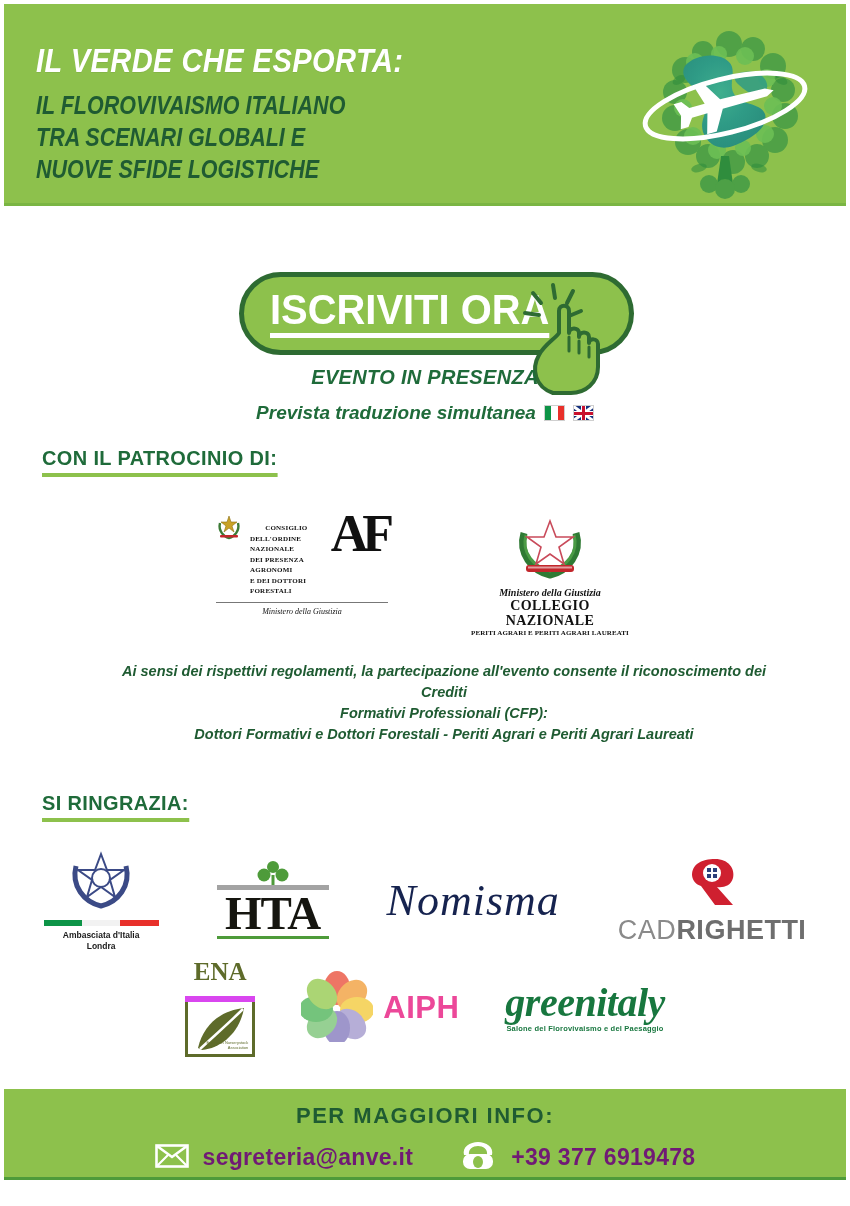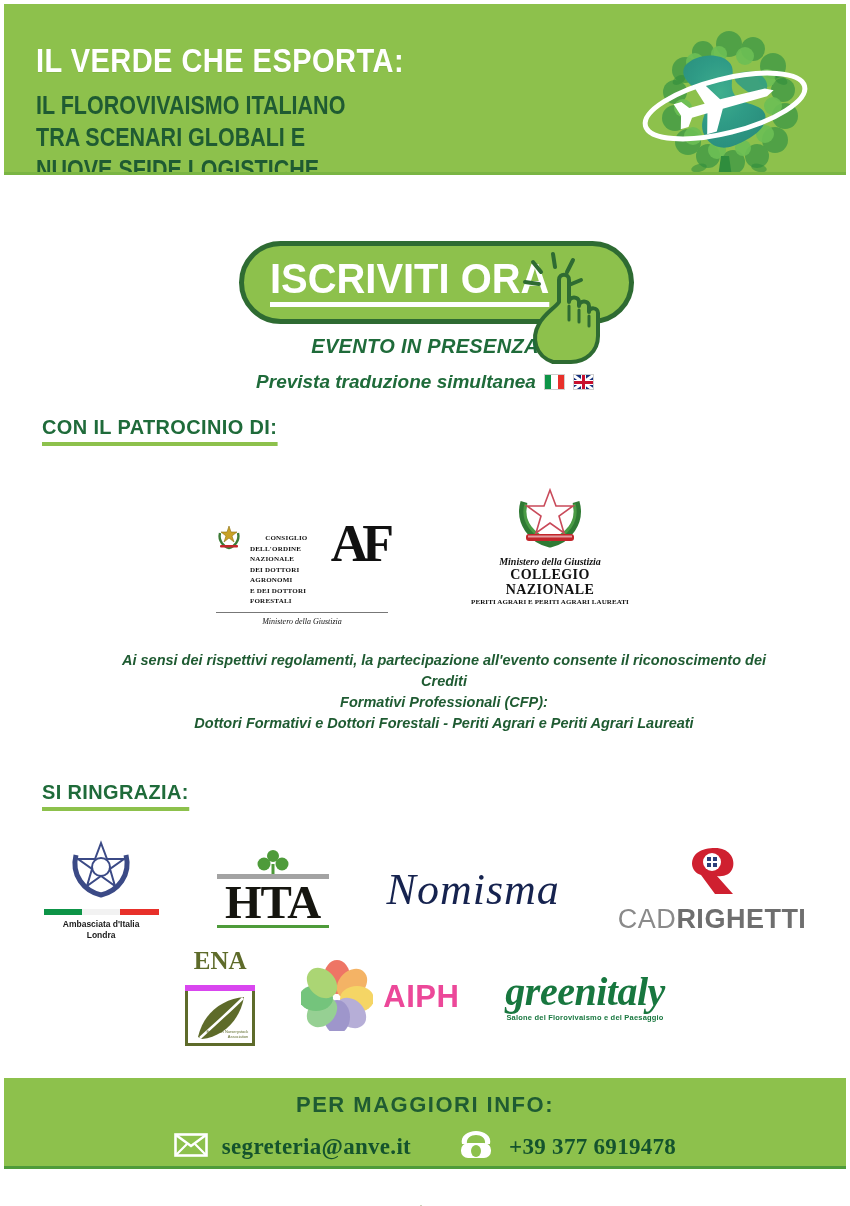--- a/index.html
+++ b/index.html
@@ -13,25 +13,26 @@
   .page{
     position:absolute;inset:0;
     background:#ffffff;
     padding:4px 4px 0 4px;
     box-sizing:border-box;
   }
 
   
   .hero{
     position:relative;
-    height:171px;
+    height:202px;
     background:#8dc14c;
     border-bottom:3px solid #7ab543;
     box-sizing:border-box;
     overflow:hidden;
+    font-style:italic;
   }
   .hero-text{
     position:absolute;
     left:32px;top:40px;
   }
   .hero-title{
     font-family:"Liberation Sans Narrow","Liberation Sans",sans-serif;
     font-weight:bold;
     font-size:33px;
     letter-spacing:0.5px;
@@ -139,21 +140,21 @@
   }
 
   
   .patro{position:relative;padding:0 0 0 38px;}
   .patro-logos{
     display:flex;justify-content:center;align-items:flex-start;
     gap:78px;margin-top:36px;padding-right:38px;
   }
 
   
-  .conaf{width:172px;margin-top:41px;}
+  .conaf{width:172px;}
   .conaf-top{display:flex;align-items:flex-start;gap:8px;}
   .emblem-sm{width:26px;height:28px;flex:none;}
   .conaf-lines{
     font-family:"Liberation Serif",serif;
     font-size:7px;line-height:1.5;color:#111;
     letter-spacing:.2px;font-weight:bold;margin-top:10px;
   }
   .conaf-lines .l1{text-align:center;}
   .af-mark{
     font-family:"Liberation Serif",serif;
@@ -259,22 +260,22 @@
     text-align:center;padding-top:14px;
     font-family:"Liberation Sans Narrow","Liberation Sans",sans-serif;
     font-weight:bold;font-size:22px;color:#1f5b32;letter-spacing:1.5px;
   }
   .contacts{
     display:flex;align-items:center;justify-content:center;
     gap:46px;margin-top:12px;
   }
   .contact{display:flex;align-items:center;gap:14px;}
   .contact-text{
-    font-family:Liberation Serif, serif;
-    font-weight:bold;font-size:23px;color:#14532d;letter-spacing:.3px;
+    font-family:Liberation Sans, sans-serif;
+    font-weight:bold;font-size:23px;color:#701a75;letter-spacing:.3px;
   }
 
   
   .anve-row{
     display:flex;align-items:center;justify-content:center;
     gap:26px;margin-top:32px;
   }
   .anve-logo{display:flex;align-items:flex-end;gap:4px;}
 </style>
 </head>
@@ -416,21 +417,21 @@
           <span class="emblem-sm">
             <svg viewBox="0 0 26 28" width="26" height="28">
               <path d="M4 10 C2 18 8 24 13 25 C18 24 24 18 22 10" fill="none" stroke="#3b7a35" stroke-width="2.4"></path>
               <path d="M13 3 L15 9 L21 9 L16 13 L18 19 L13 15 L8 19 L10 13 L5 9 L11 9 Z" fill="#c9a227" stroke="#8a6f12" stroke-width=".6"></path>
               <rect x="4" y="22" width="18" height="2.6" fill="#c2262b" rx="1"></rect>
             </svg>
           </span>
           <div class="conaf-lines">
             <div class="l1">CONSIGLIO</div>
             <div>DELL'ORDINE NAZIONALE</div>
-            <div>DEI DOTTORI AGRONOMI</div>
+            <div>DEI PRESENZA AGRONOMI</div>
             <div>E DEI DOTTORI FORESTALI</div>
           </div>
           <div class="af-mark">AF</div>
         </div>
         <div class="conaf-rule"></div>
         <div class="conaf-min">Ministero della Giustizia</div>
       </div>
 
       <div class="collegio">
         <span class="emblem-lg">

